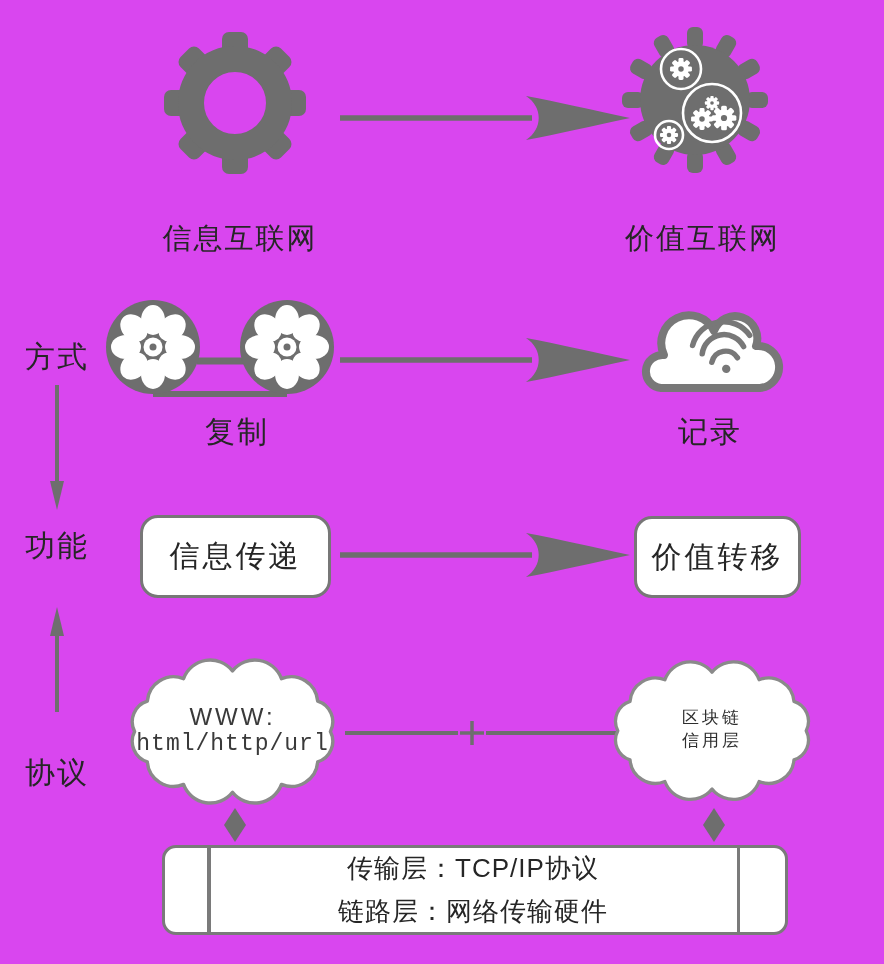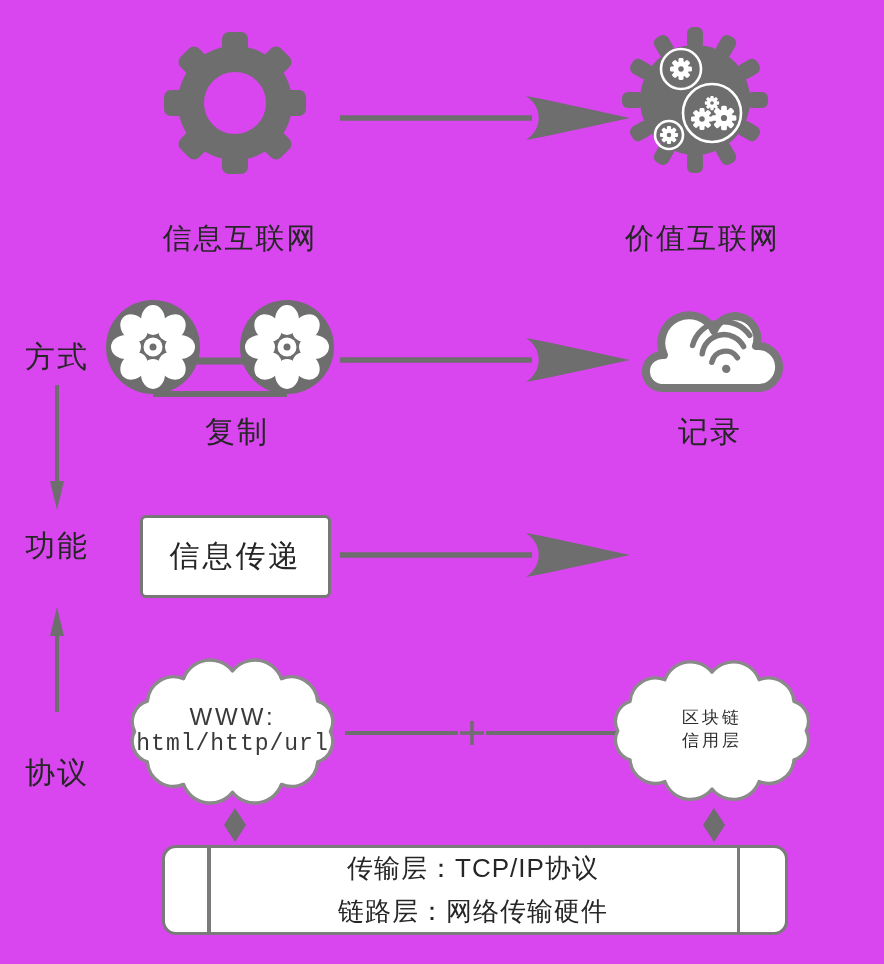--- a/index.html
+++ b/index.html
@@ -8,21 +8,21 @@
     font-family:"Liberation Sans","DejaVu Sans",sans-serif;color:#262626;
   }
   .abs{position:absolute;}
   .label{
     display:flex;align-items:center;justify-content:center;
     color:#262626;letter-spacing:2px;font-weight:500;
   }
   .label-lg{font-size:29px;}
   .label-md{font-size:30px;text-align:center;}
   .fn-box{
-    position:absolute;background:#fff;border:3.5px solid #777777;border-radius:6px;
+    position:absolute;background:#fff;border:3.5px solid #777777;border-radius:18px;
     display:flex;align-items:center;justify-content:center;
     font-size:30px;letter-spacing:3px;color:#262626;font-weight:500;
   }
   .bottom-box{
     position:absolute;left:162px;top:845px;width:626px;height:90px;
     border:3px solid #7a7a7a;border-radius:14px;background:#fff;box-sizing:border-box;
   }
   .bb-divider{position:absolute;top:0;bottom:0;width:3.5px;background:#7a7a7a;}
   .bb-text{
     position:absolute;left:48px;right:52px;top:0;bottom:0;
@@ -157,20 +157,23 @@
 
   <div class="fn-box" style="left:140px;top:515px;width:191px;height:83px;box-sizing:border-box">
     <span>信息传递</span>
   </div>
 
   <svg class="abs" style="left:340px;top:530px" width="290" height="50" viewBox="0 0 290 50">
     <line x1="0" y1="25" x2="192" y2="25" stroke="#6e6e6e" stroke-width="5.5"></line>
     <path d="M290,25 C252,17 218,9 186,3 C203,14 203,36 186,47 C218,41 252,33 290,25 Z" fill="#6e6e6e"></path>
   </svg>
 
+  <div class="fn-box" style="left:634px;top:516px;width:167px;height:82px;box-sizing:border-box">
+    <span>价值转移</span>
+  </div>
 
   <svg class="abs" style="left:48px;top:607px" width="18" height="105" viewBox="0 0 18 105">
     <polygon points="9,0 2,29 16,29" fill="#6e6e6e"></polygon>
     <line x1="9" y1="26" x2="9" y2="105" stroke="#6e6e6e" stroke-width="4"></line>
   </svg>
 
   <div class="abs label label-md" style="left:19px;top:756px;width:76px;height:34px">协议</div>
 
   <div class="abs" style="left:115px;top:658px;width:235px;height:152px">
     <svg width="235" height="152" viewBox="0 0 240 155">

